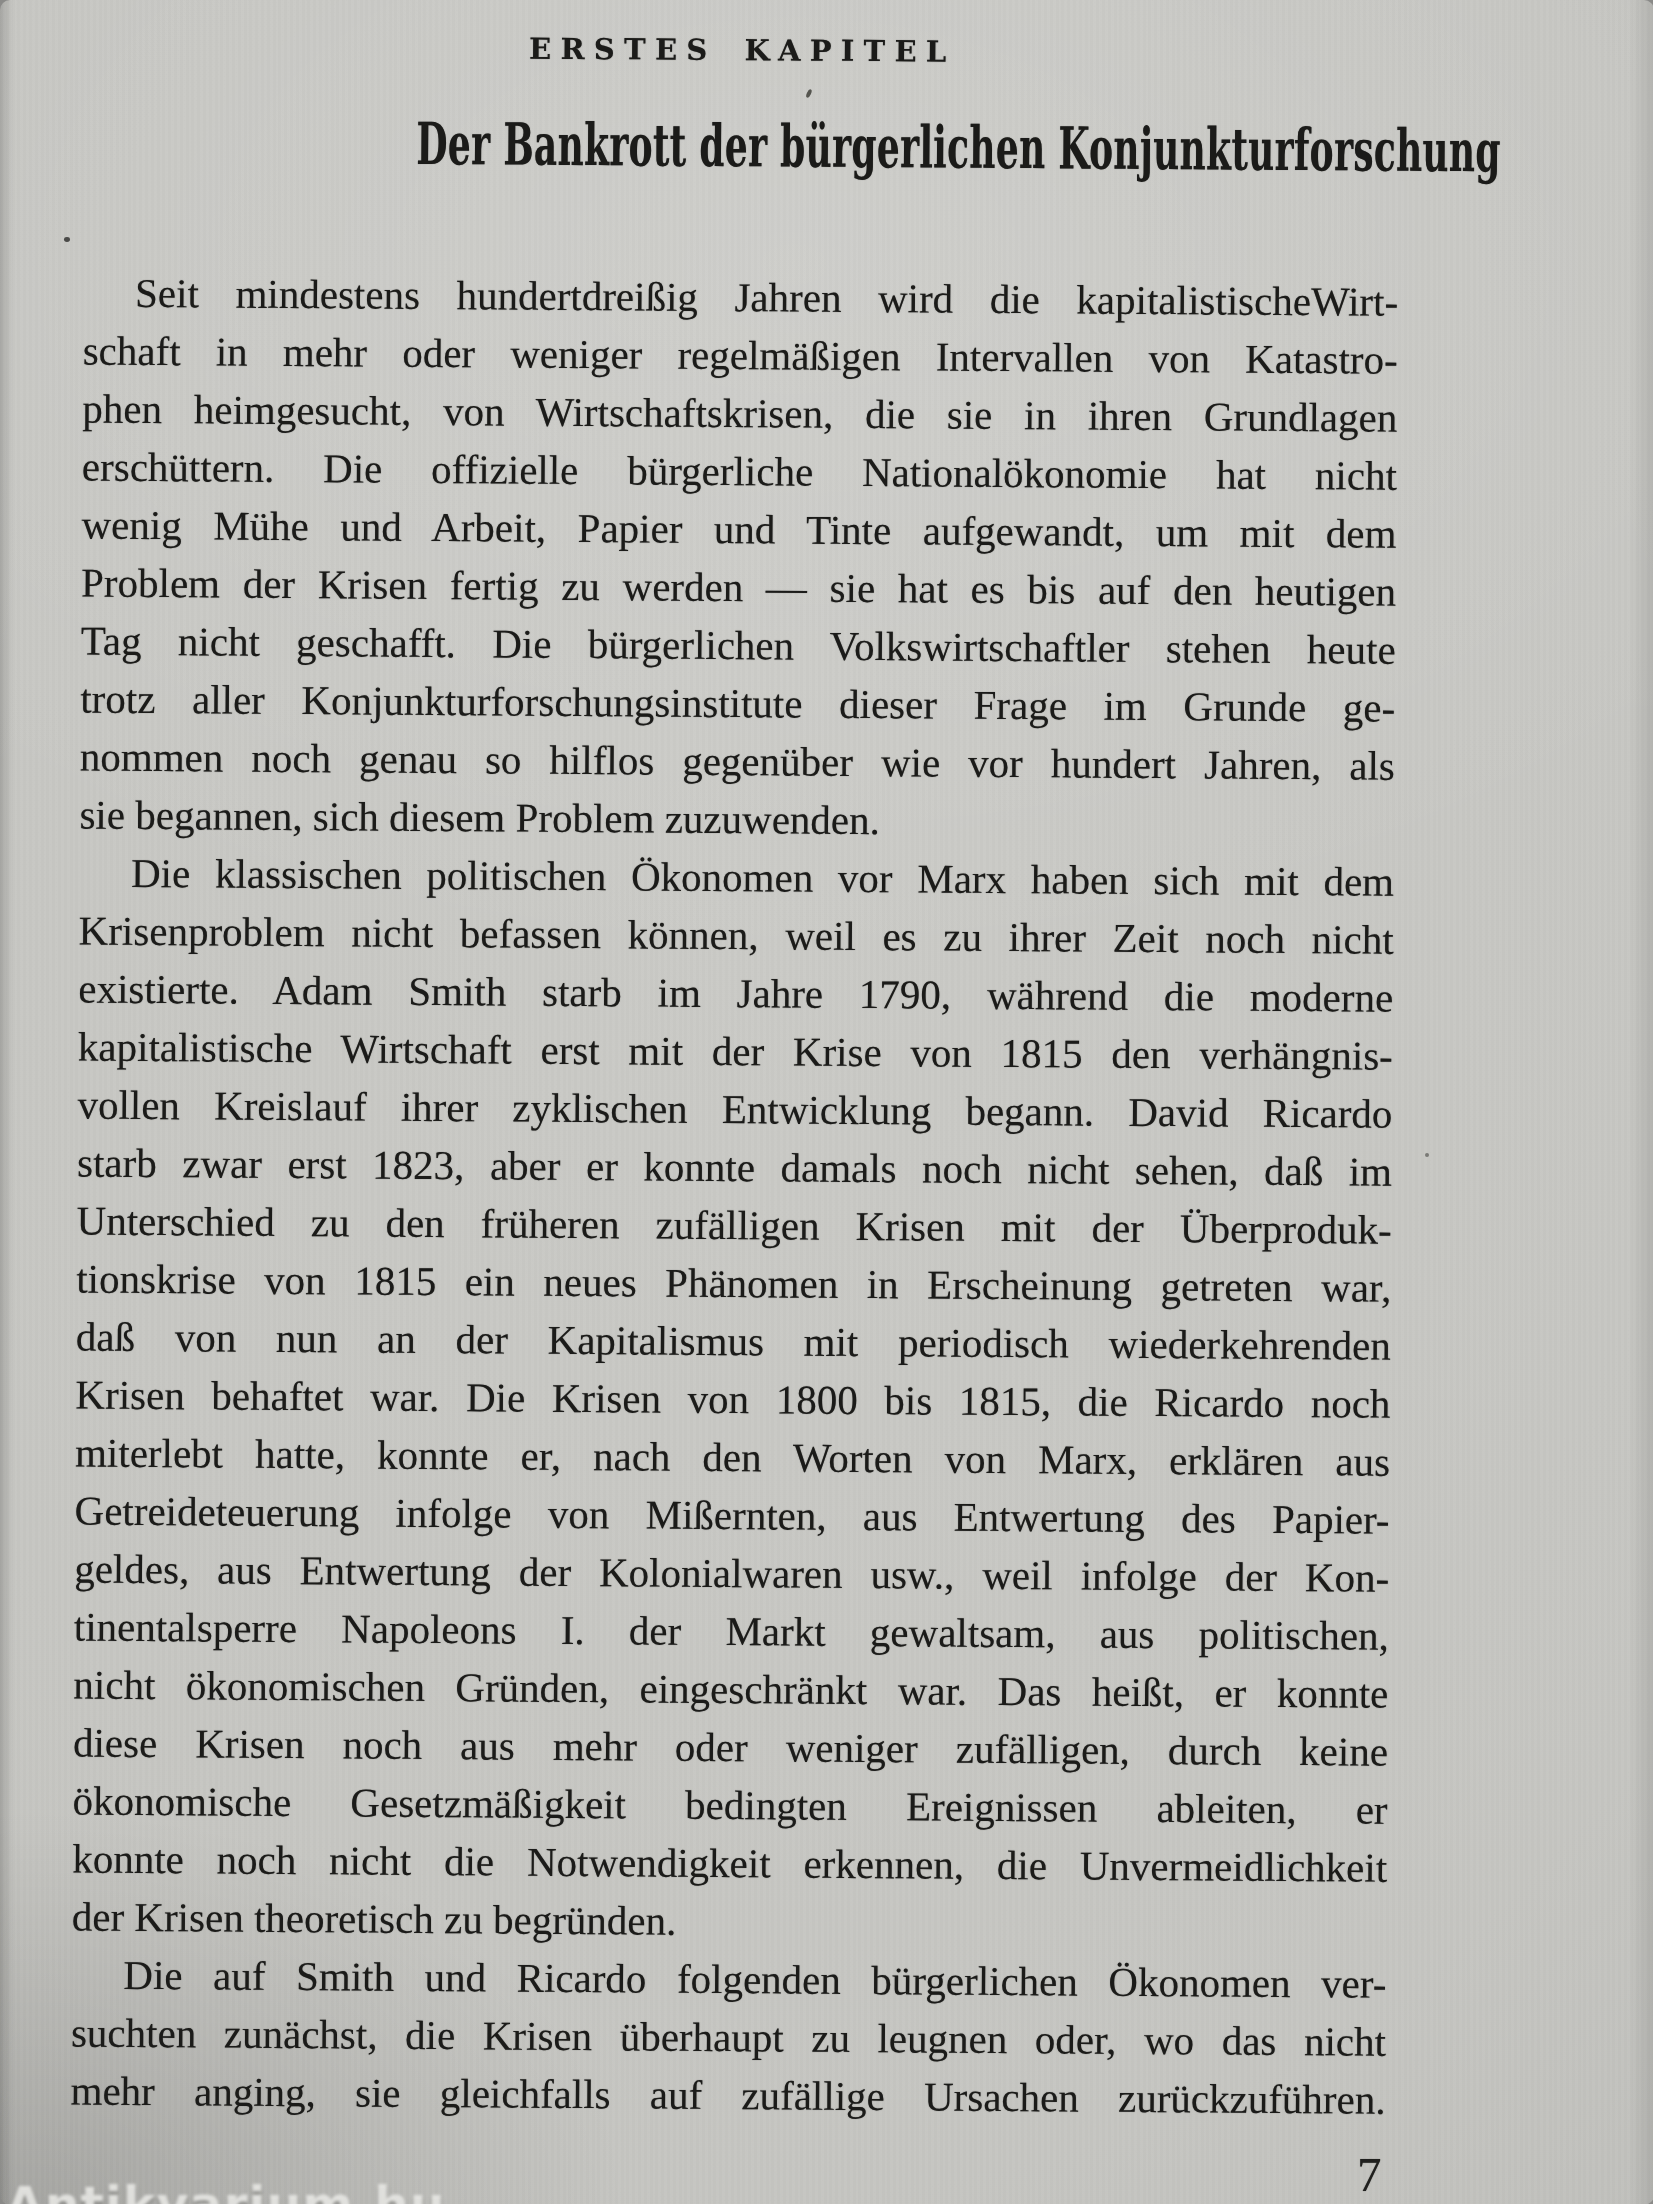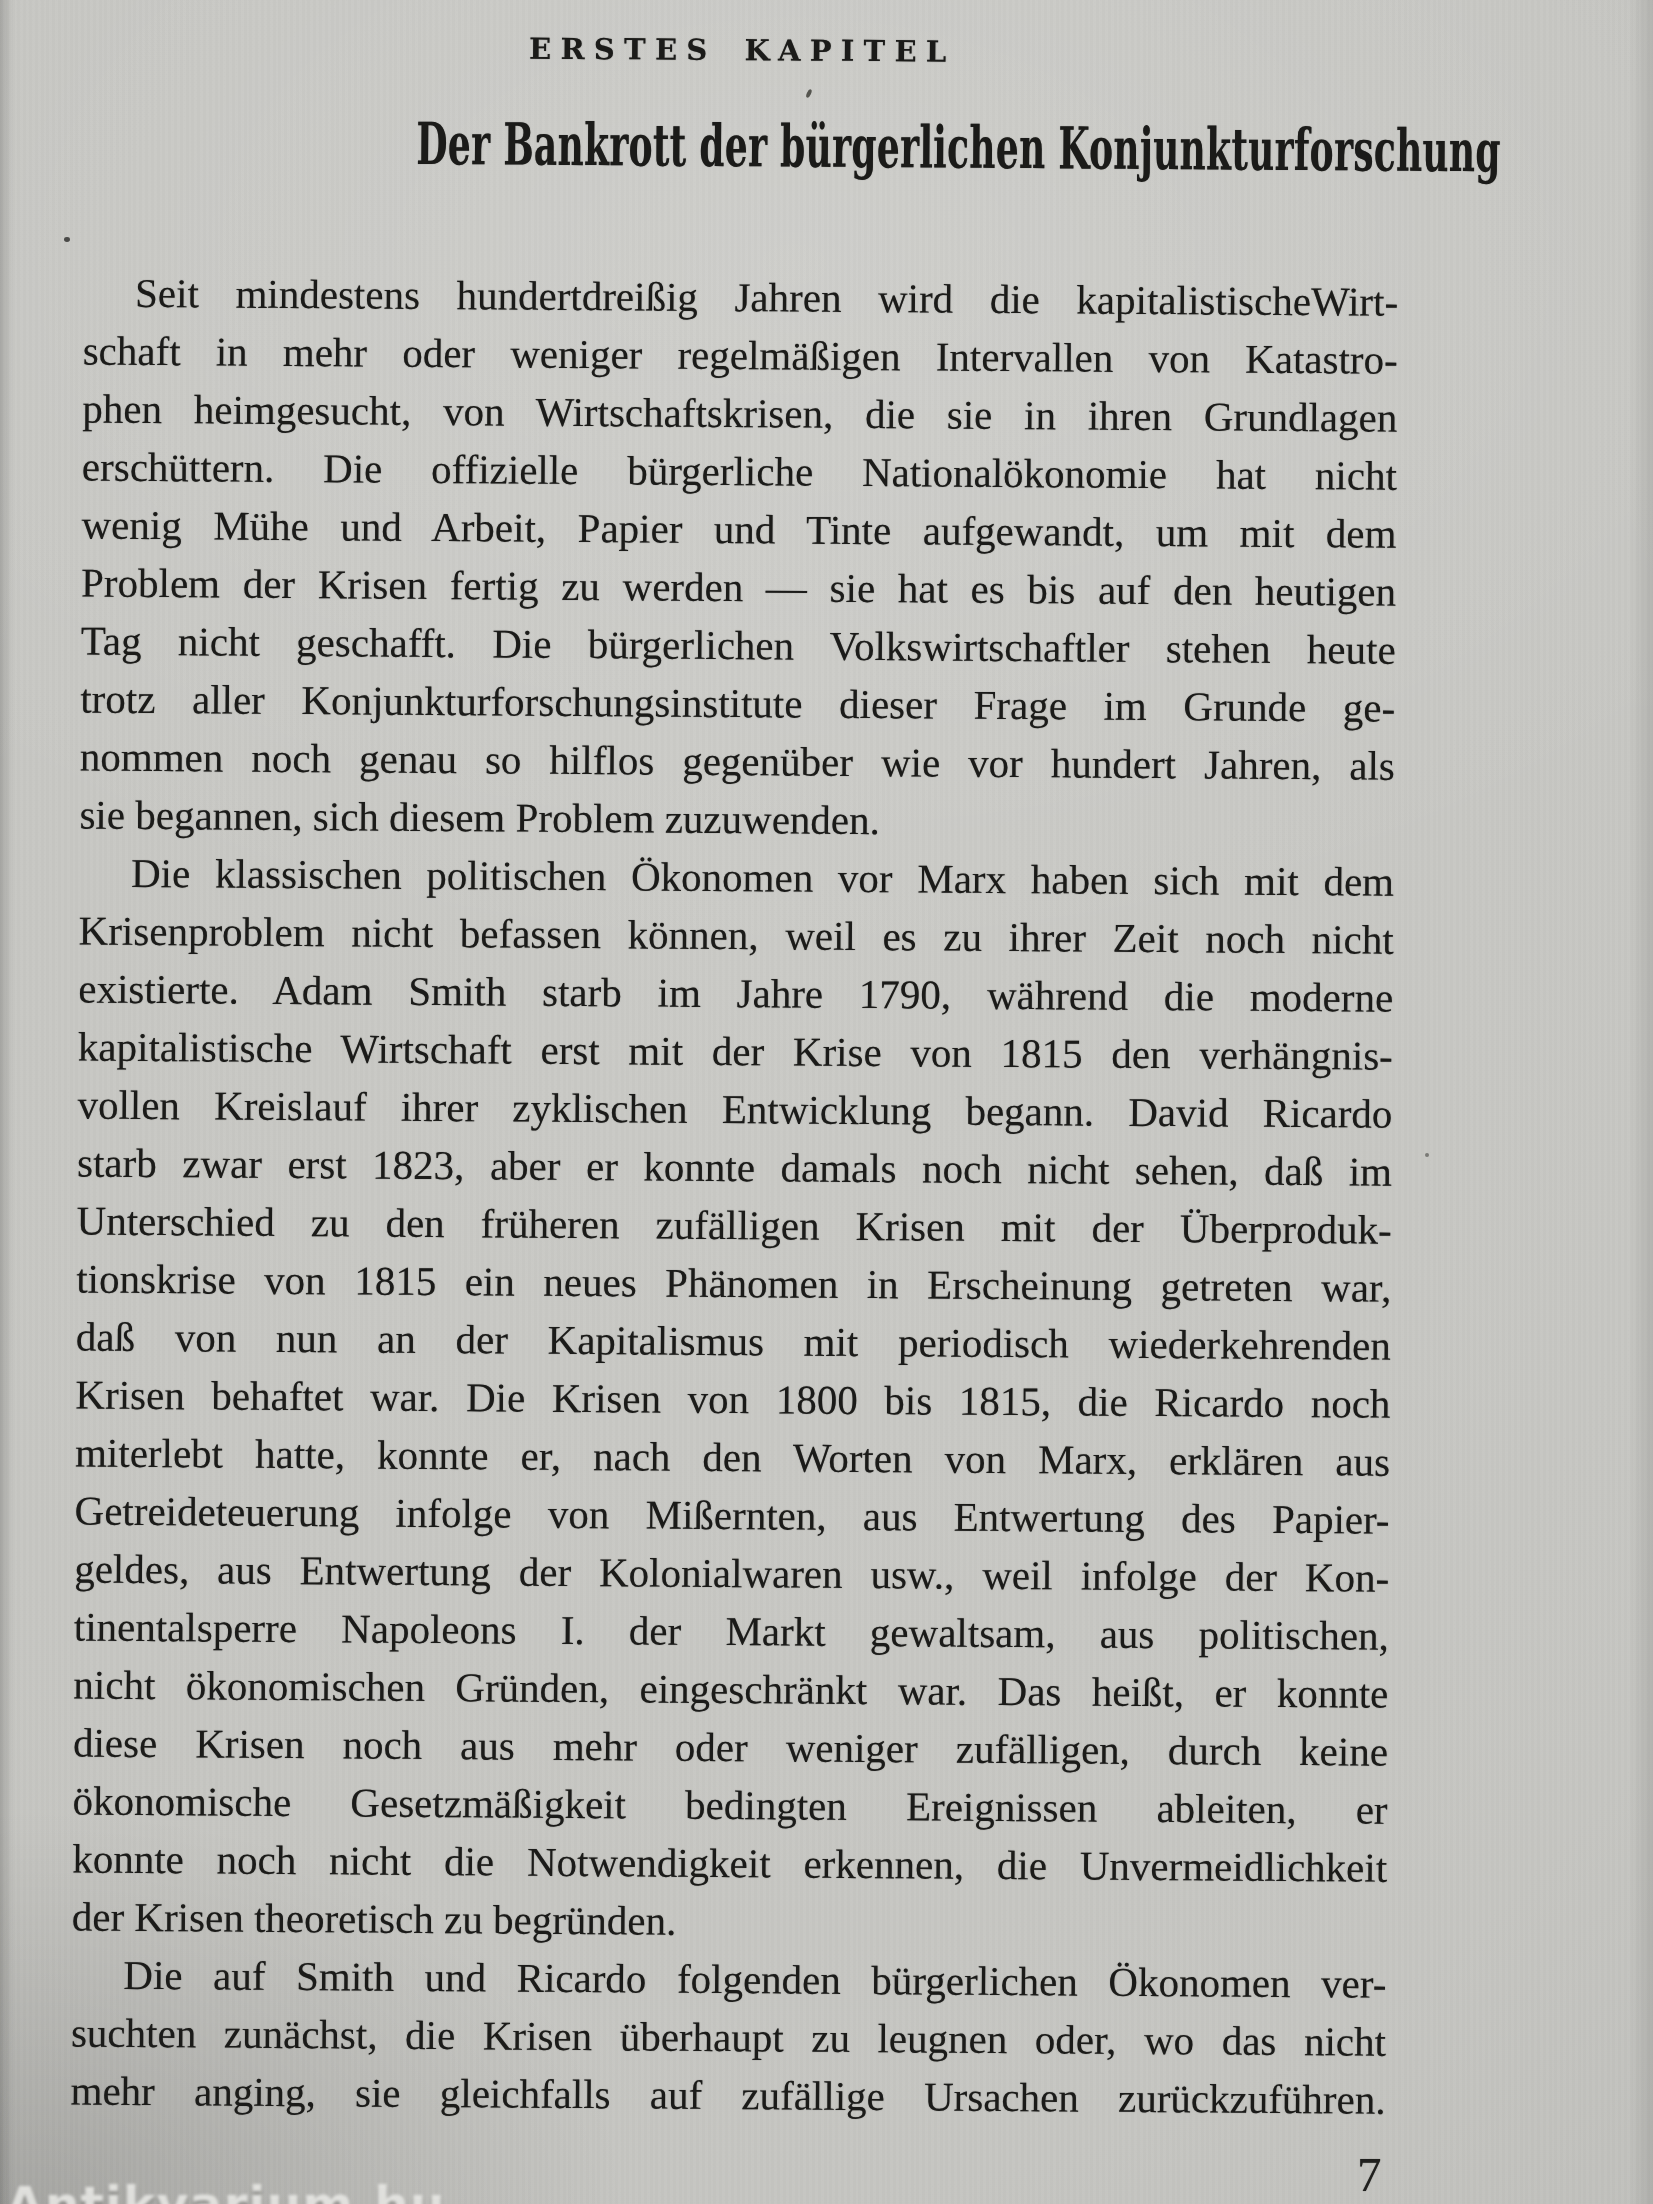--- a/index.html
+++ b/index.html
@@ -12,20 +12,21 @@
     width: 1654px;
     height: 2205px;
     overflow: hidden;
     background:
       repeating-linear-gradient(90deg, rgba(0,0,0,0.012) 0 2.9px, rgba(255,255,255,0.014) 2.9px 5.8px),
       radial-gradient(ellipse 130% 60% at 48% 12%, rgba(255,255,255,0.12), rgba(255,255,255,0) 55%),
       radial-gradient(ellipse 60% 30% at 2% 100%, rgba(0,0,0,0.14), rgba(0,0,0,0) 60%),
       linear-gradient(90deg, rgba(0,0,0,0.16) 0px, rgba(0,0,0,0) 13.6px),
       linear-gradient(270deg, rgba(0,0,0,0.10) 0px, rgba(0,0,0,0) 25px),
       radial-gradient(ellipse 140% 115% at 46% 42%, #cacac6 0%, #c5c5c1 50%, #b3b3af 100%);
+    border-radius: 10px;
   }
   .content {
     position: absolute;
     left: 85px;
     top: 29px;
     width: 1315px;
     transform: rotate(0.4deg);
     transform-origin: 58px 0;
     color: #1b1b19;
     text-shadow: 0 0 1px rgba(25,25,23,0.55);

